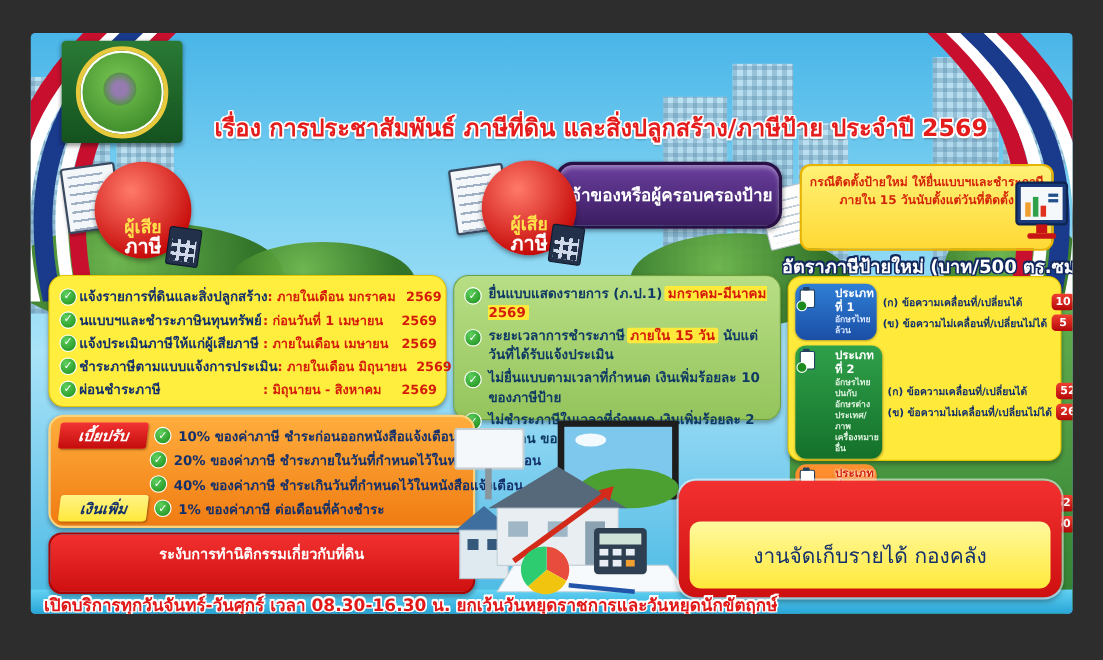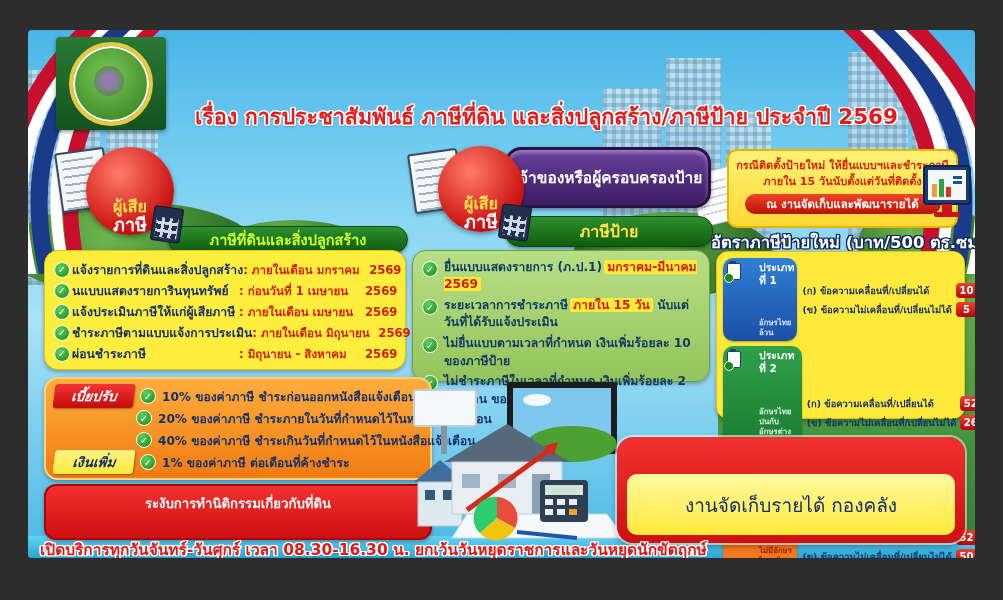--- a/index.html
+++ b/index.html
@@ -94,21 +94,21 @@
     border:1.5px solid #e3c400;z-index:2;box-sizing:border-box;padding:6px;display:flex;flex-direction:column;gap:5px;
     box-shadow:0 2px 4px rgba(0,0,0,.3);}
   .type-row{display:flex;gap:5px;align-items:stretch;flex:1;}
   .type-card{width:96px;border-radius:10px;padding:3px 3px 3px 36px;position:relative;box-sizing:border-box;
     display:flex;flex-direction:column;justify-content:center;box-shadow:0 1px 2px rgba(0,0,0,.3);}
   .t1{background:linear-gradient(180deg,#2f7fd6,#1b4fa6);}
   .t2{background:linear-gradient(180deg,#2fa14a,#14702a);}
   .t3{background:linear-gradient(180deg,#ff9130,#ee6310);}
   .t-name{font-size:10.5px;font-weight:bold;color:#fff;line-height:1.2;}
   .t3 .t-name{color:#d42408;text-shadow:0 0 2px #fff,0 0 2px #fff;}
-  .t-desc{font-size:7.8px;font-weight:bold;color:#d8e6ff;line-height:1.3;margin-top:32px;}
+  .t-desc{font-size:7.8px;font-weight:bold;color:#d8e6ff;line-height:1.3;}
   .t2 .t-desc{color:#dff3e0;}
   .t3 .t-desc{color:#a82000;}
   .clip{position:absolute;left:4px;top:5px;width:12px;height:15px;background:#fff;border:1.5px solid #23405e;border-radius:2px;}
   .clip::before{content:"";position:absolute;left:2px;top:-3px;width:6px;height:3px;background:#23405e;border-radius:1px;}
   .clip::after{content:"";position:absolute;left:-4px;bottom:-4px;width:8px;height:8px;border-radius:50%;background:#1d8a1d;border:1px solid #fff;}
   .rate-lines{flex:1;display:flex;flex-direction:column;gap:4px;justify-content:center;}
   .rate-line{display:flex;align-items:center;gap:4px;}
   .rate-label{flex:1;font-size:9.4px;font-weight:bold;color:#14306b;white-space:nowrap;}
   .rate-badge{width:21px;height:15px;border-radius:4px;background:linear-gradient(180deg,#f04030,#b50808);
     color:#fff;font-size:10px;font-weight:bold;display:flex;align-items:center;justify-content:center;flex:none;}
@@ -183,36 +183,33 @@
       <div class="seal"></div>
     </div>
     <div class="subtitle ow1">เรื่อง การประชาสัมพันธ์ ภาษีที่ดิน และสิ่งปลูกสร้าง/ภาษีป้าย ประจำปี 2569</div>
 
     <div class="doc-icon" style="left:30px;top:120px;"></div>
     <div class="payer" style="left:58px;top:117px;width:88px;height:88px;">
       <span class="l1">ผู้เสีย</span>
       <span class="l2">ภาษี</span>
     </div>
     <div class="calc-icon" style="left:124px;top:177px;"></div>
-    <div class="pill pill-land">ภาษีที่ดินและสิ่งปลูกสร้าง</div>
 
     <div class="doc-icon" style="left:383px;top:121px;"></div>
     <div class="payer" style="left:410px;top:116px;width:86px;height:86px;">
       <span class="l1">ผู้เสีย</span>
       <span class="l2">ภาษี</span>
     </div>
     <div class="calc-icon" style="left:472px;top:175px;"></div>
     <div class="box-purple">เจ้าของหรือผู้ครอบครองป้าย</div>
-    <div class="pill pill-sign">ภาษีป้าย</div>
 
     <div class="papers-icon"></div>
     <div class="notice">
       <div>กรณีติดตั้งป้ายใหม่ ให้ยื่นแบบฯและชำระภาษี</div>
       <div>ภายใน 15 วันนับตั้งแต่วันที่ติดตั้ง</div>
-      <div class="notice-badge">ณ งานจัดเก็บและพัฒนารายได้</div>
     </div>
     <svg class="monitor" width="50" height="60" viewBox="0 0 50 60">
       <rect x="2" y="2" width="46" height="38" rx="3" fill="#1b3a7a" stroke="#0d2450" stroke-width="2"></rect>
       <rect x="6" y="6" width="38" height="30" fill="#f4f8fb"></rect>
       <rect x="10" y="20" width="5" height="13" fill="#f0a030"></rect>
       <rect x="17" y="15" width="5" height="18" fill="#2fa14a"></rect>
       <rect x="24" y="23" width="5" height="10" fill="#e03020"></rect>
       <rect x="31" y="12" width="9" height="3" fill="#23508c"></rect>
       <rect x="31" y="17" width="9" height="3" fill="#23508c"></rect>
       <rect x="20" y="40" width="10" height="8" fill="#c81414"></rect>
@@ -222,21 +219,21 @@
 
     <div class="sched">
       <div class="sched-row">
         <span class="chk">✓</span>
         <span class="s-label">แจ้งรายการที่ดินและสิ่งปลูกสร้าง</span>
         <span class="s-value">: ภายในเดือน มกราคม</span>
         <span class="s-year">2569</span>
       </div>
       <div class="sched-row">
         <span class="chk">✓</span>
-        <span class="s-label">นแบบแสดงรายการินทุนทรัพย์</span>
+        <span class="s-label">นแบบฯและชำระภาษินทุนทรัพย์</span>
         <span class="s-value">: ก่อนวันที่ 1 เมษายน</span>
         <span class="s-year">2569</span>
       </div>
       <div class="sched-row">
         <span class="chk">✓</span>
         <span class="s-label">แจ้งประเมินภาษีให้แก่ผู้เสียภาษี</span>
         <span class="s-value">: ภายในเดือน เมษายน</span>
         <span class="s-year">2569</span>
       </div>
       <div class="sched-row">

